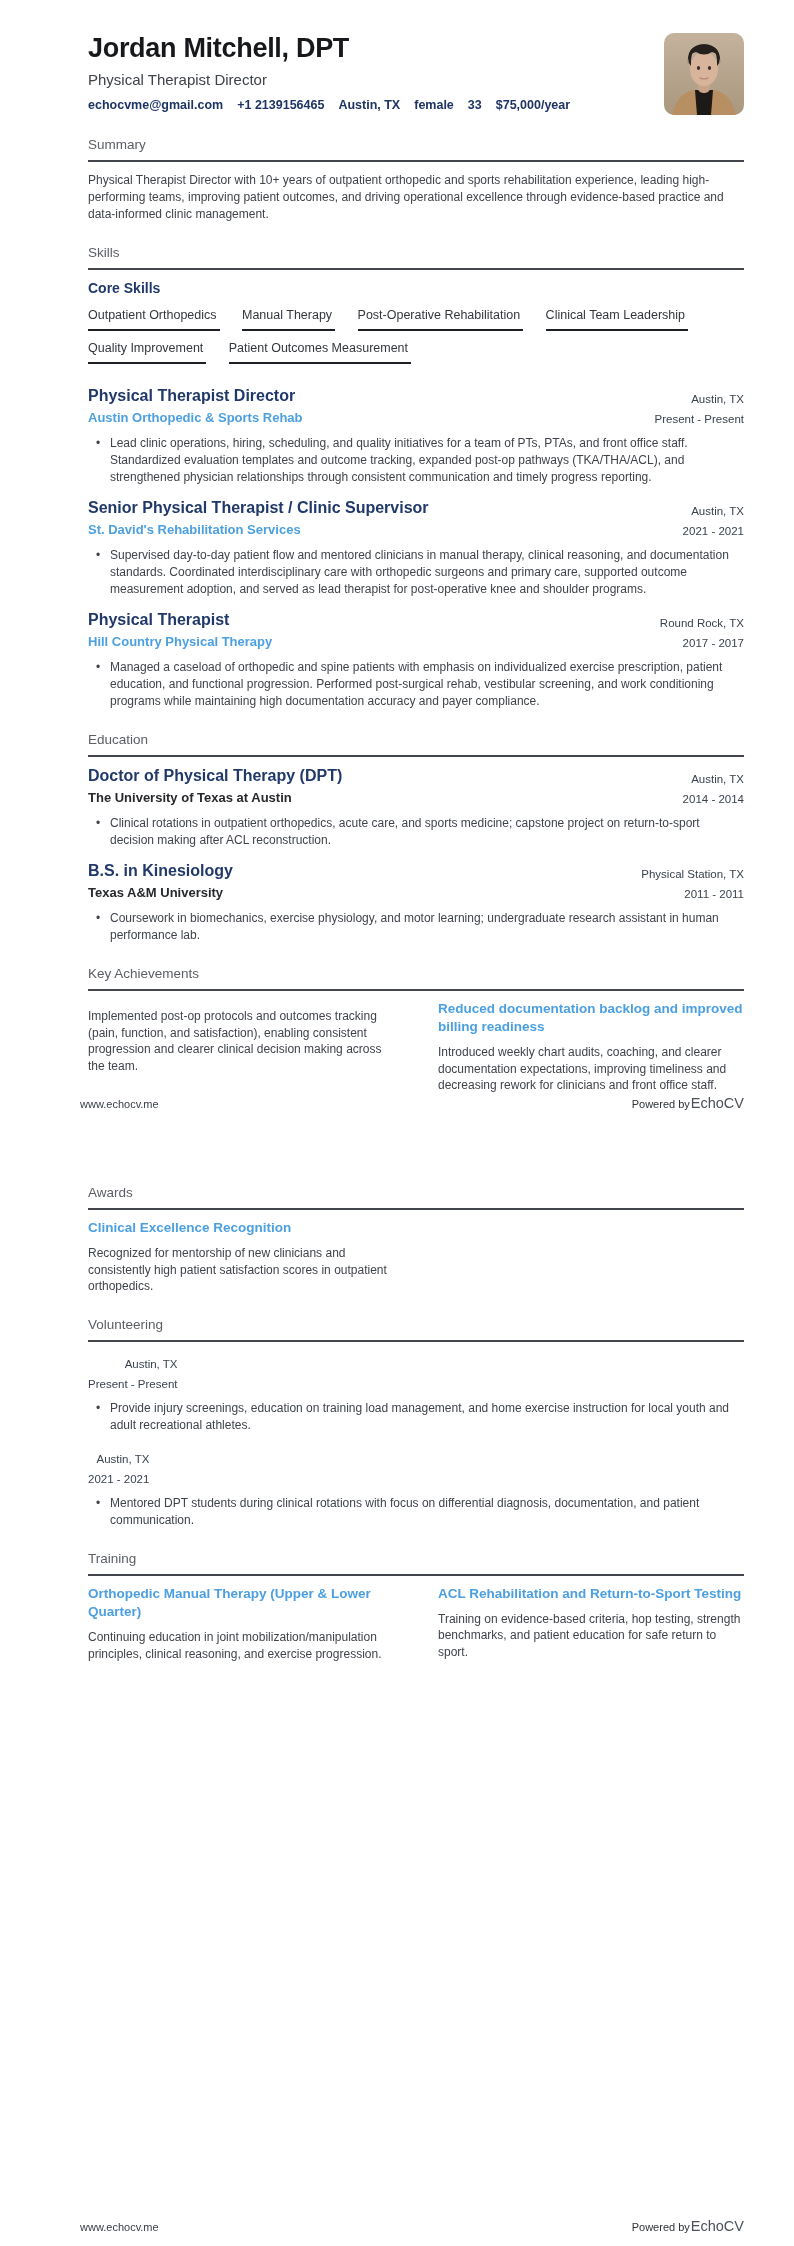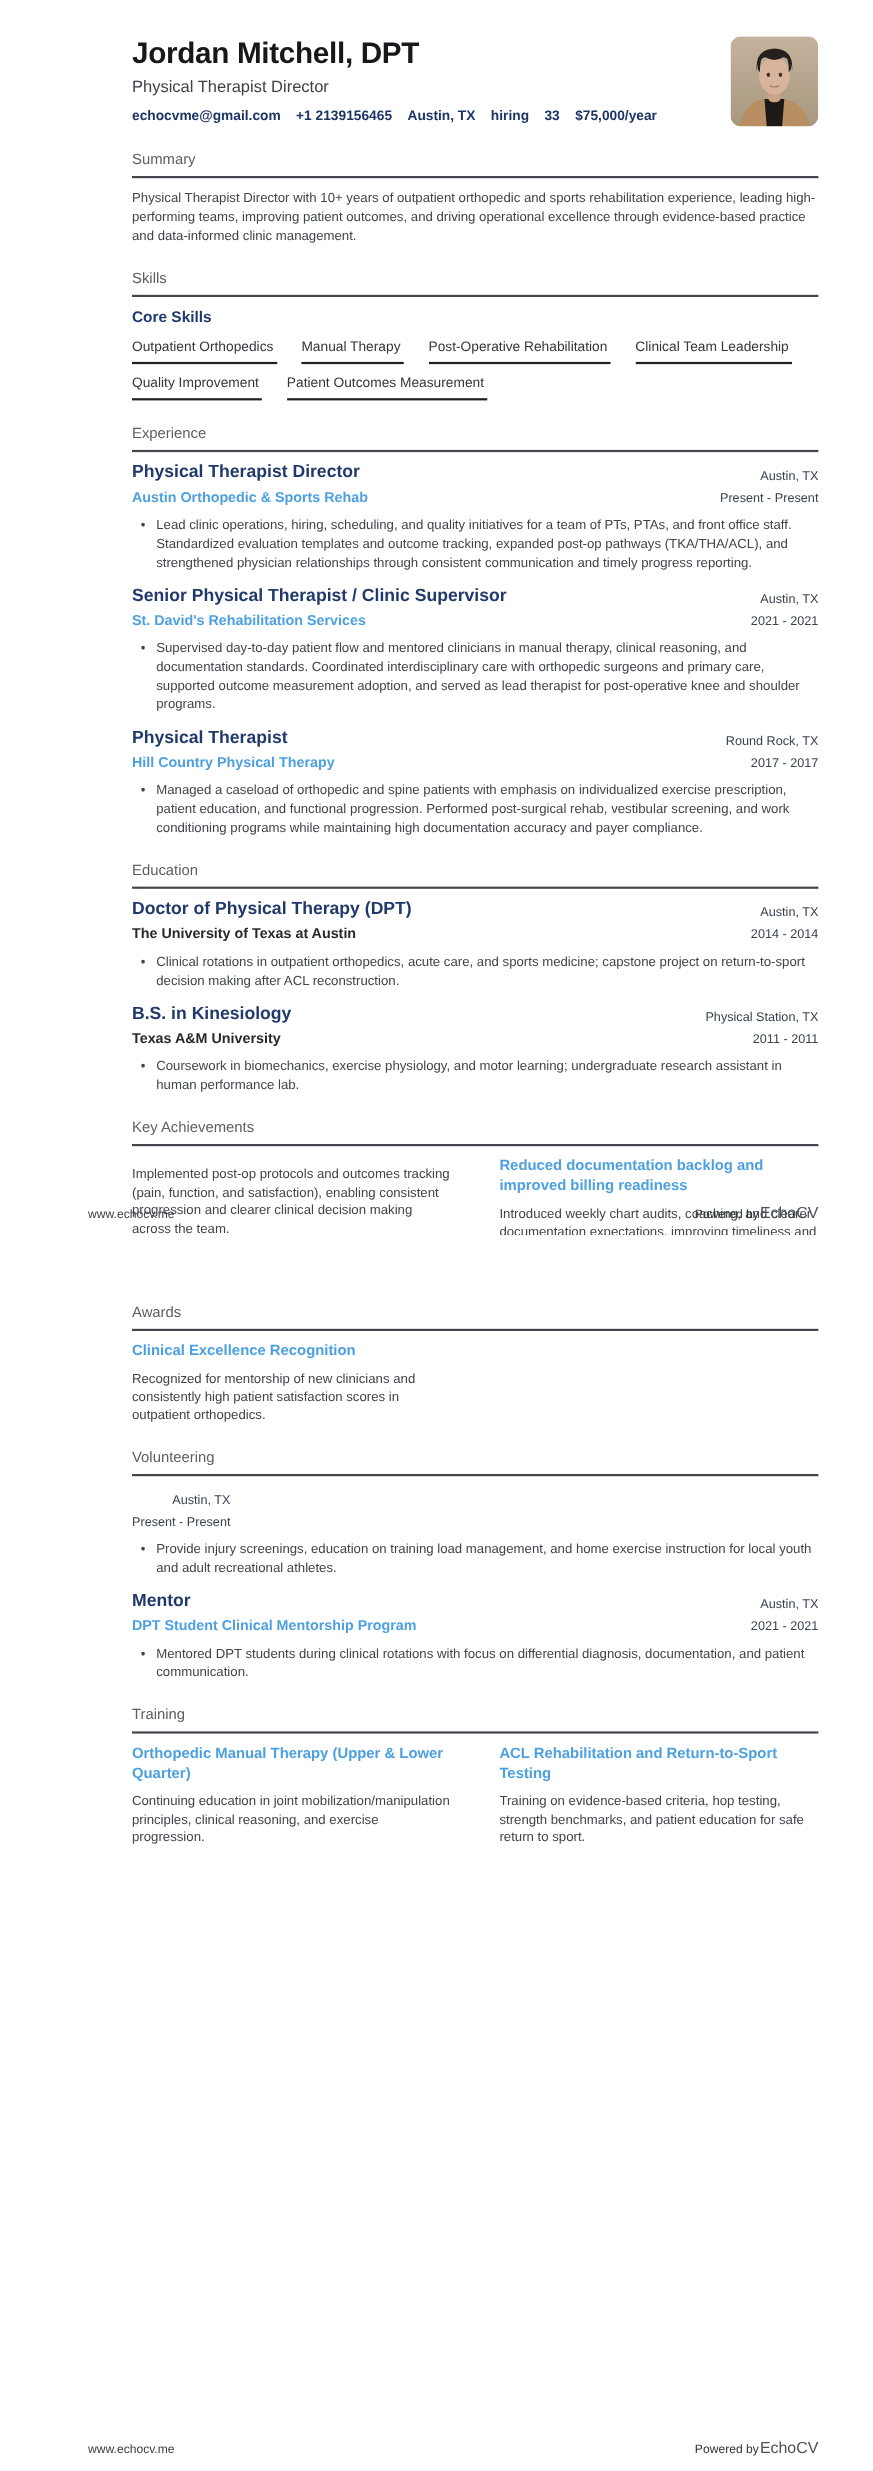--- a/index.html
+++ b/index.html
@@ -5,21 +5,21 @@
   :root{
     --accent_navy:#20396a; --accent_blue:#4da0e0; --text_dark:#16181b;
     --text_body:#3f444b; --heading_gray:#5b6066; --rule_dark:#43474d;
     --meta:#39434f; --contact_navy:#1e3464; --footer_gray:#3a4048; --brand_gray:#4b5158;
     --chip_line:#1d2025;
   }
   *{box-sizing:border-box; margin:0; padding:0;}
   html,body{background:#ffffff;}
   body{font-family:"Liberation Sans", sans-serif; color:var(--text_body); width:794px;}
   .doc{width:794px; height:2246px; background:#fff; position:relative;}
-  .page{width:785px; height:1123px; position:relative; background:#fff; padding:0 41px 0 120px; overflow:hidden;}
+  .page{width:785px; height:1123px; position:relative; background:#fff; padding:0 41px 0 88px; overflow:hidden;}
 
   
   .header{display:flex; justify-content:space-between; align-items:flex-start; padding-top:33px;}
   .name{font-size:27px; font-weight:700; color:var(--text_dark); letter-spacing:-0.3px; line-height:1.15;}
   .job-title{font-size:15px; color:#3d4248; margin-top:7px;}
   .contact{display:flex; gap:14px; margin-top:10px; font-size:12.5px; font-weight:600; color:var(--contact_navy); white-space:nowrap;}
   .photo{width:80px; height:82px; border-radius:10px; overflow:hidden; flex:0 0 auto;}
 
   
   .section{margin-top:22px;}
@@ -63,21 +63,21 @@
   <div class="page">
 
     <div class="header">
       <div class="header-left">
         <div class="name">Jordan Mitchell, DPT</div>
         <div class="job-title">Physical Therapist Director</div>
         <div class="contact">
           <span>echocvme@gmail.com</span>
           <span>+1 2139156465</span>
           <span>Austin, TX</span>
-          <span>hiring</span>
+          <span>female</span>
           <span>33</span>
           <span>$75,000/year</span>
         </div>
       </div>
       <div class="photo">
         <svg width="80" height="82" viewBox="0 0 80 82" xmlns="http://www.w3.org/2000/svg">
           <defs>
             <linearGradient id="bg" x1="0" y1="0" x2="0" y2="1">
               <stop offset="0" stop-color="#c4b29d"></stop>
                 <stop offset="1" stop-color="#a9987f"></stop>
@@ -112,21 +112,20 @@
           <span class="chip">Manual Therapy</span>
           <span class="chip">Post-Operative Rehabilitation</span>
           <span class="chip">Clinical Team Leadership</span>
           <span class="chip">Quality Improvement</span>
           <span class="chip">Patient Outcomes Measurement</span>
         </div>
       </div>
     </div>
 
     <div class="section">
-      <div class="sec-head">Experience</div>
 
       <div class="entry">
         <div class="entry-head">
           <div class="entry-left">
             <div class="entry-title">Physical Therapist Director</div>
             <div class="entry-org">Austin Orthopedic &amp; Sports Rehab</div>
           </div>
           <div class="entry-right">
             <div>Austin, TX</div>
             <div>Present - Present</div>
@@ -239,24 +238,20 @@
           <div class="entry-right">
             <div>Austin, TX</div>
             <div>Present - Present</div>
           </div>
         </div>
         <div class="bullet">Provide injury screenings, education on training load management, and home exercise instruction for local youth and adult recreational athletes.</div>
       </div>
 
       <div class="entry">
         <div class="entry-head">
-          <div class="entry-left">
-            <div class="entry-title">Mentor</div>
-            <div class="entry-org">DPT Student Clinical Mentorship Program</div>
-          </div>
           <div class="entry-right">
             <div>Austin, TX</div>
             <div>2021 - 2021</div>
           </div>
         </div>
         <div class="bullet">Mentored DPT students during clinical rotations with focus on differential diagnosis, documentation, and patient communication.</div>
       </div>
     </div>
 
     <div class="section">

